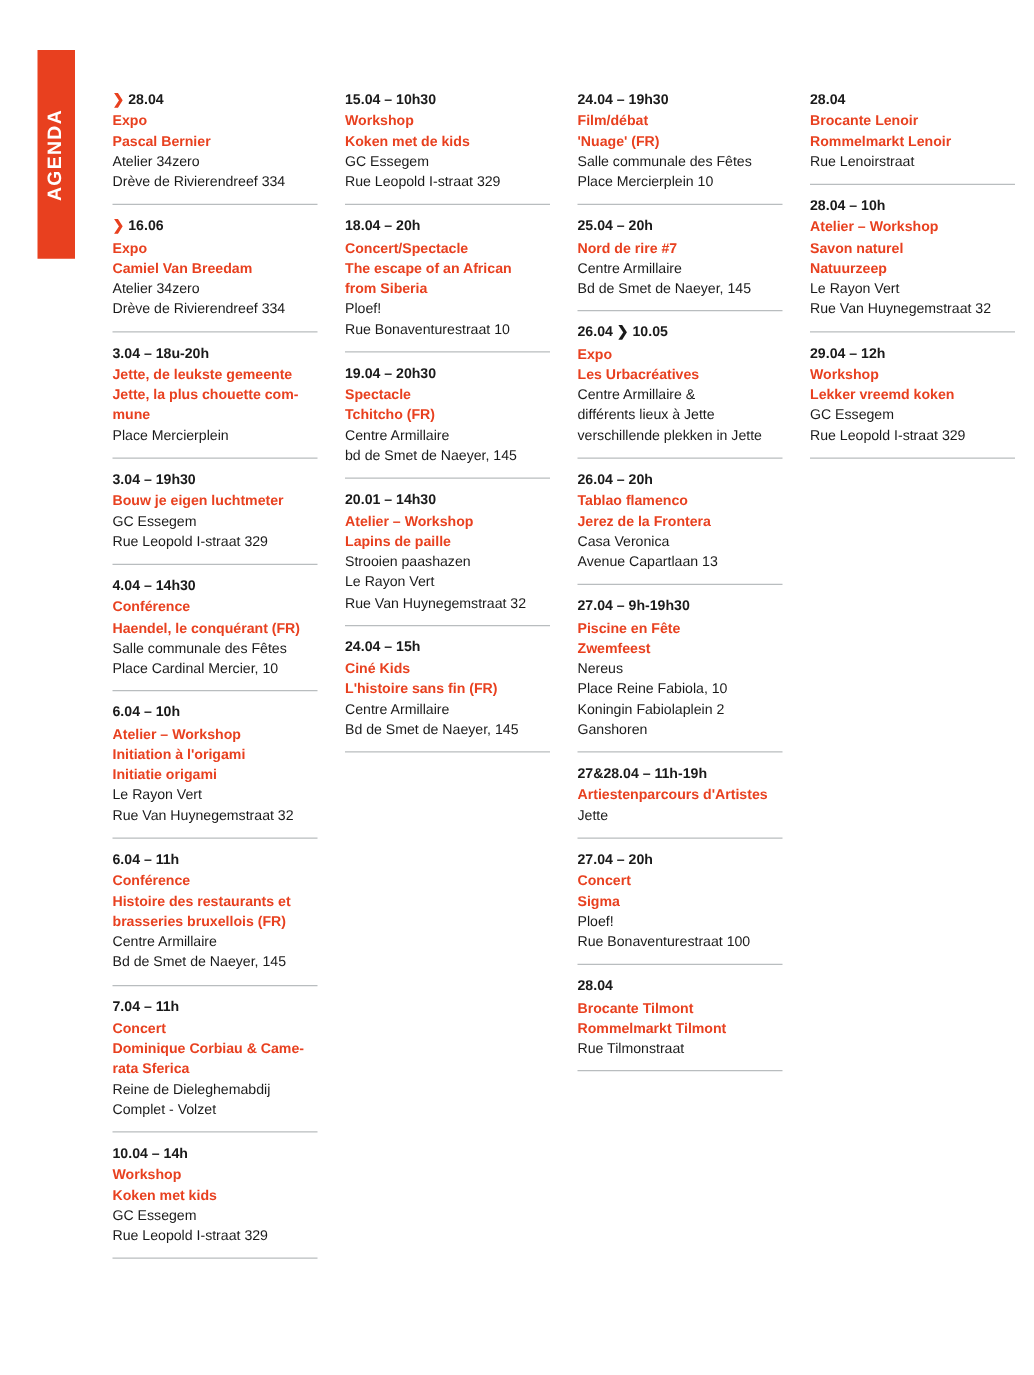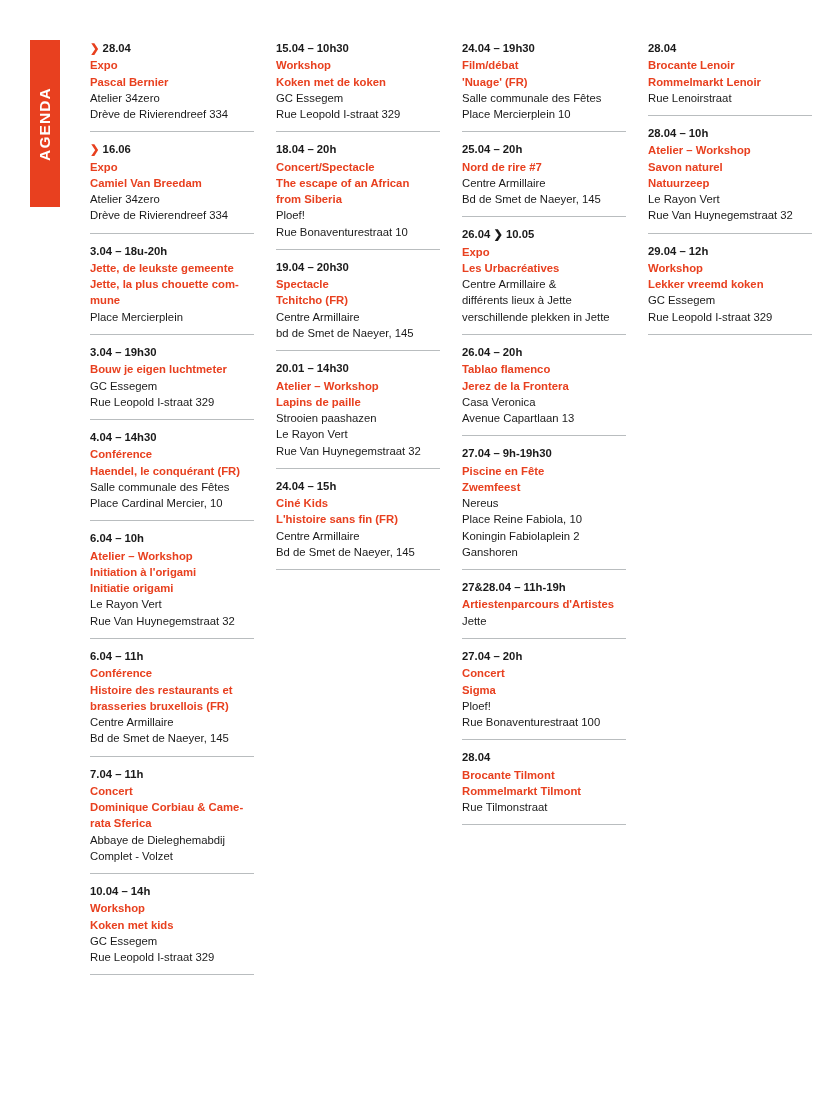--- a/index.html
+++ b/index.html
@@ -44,20 +44,21 @@
     position: absolute;
     left: 90px;
     top: 40px;
     width: 716px;
     display: flex;
     gap: 22px;
   }
   .col {
     width: 164px;
     flex: 0 0 164px;
+    margin-top: 32px;
   }
 
   .entry {
     padding-bottom: 9px;
     margin-bottom: 9px;
     border-bottom: 1px solid #b9bdbf;
   }
   .date {
     font-size: 11.3px;
     line-height: 1.44;
@@ -146,36 +147,36 @@
           <div class="title">Histoire des restaurants et</div>
           <div class="title">brasseries bruxellois (FR)</div>
           <div class="plain">Centre Armillaire</div>
           <div class="plain">Bd de Smet de Naeyer, 145</div>
         </div>
         <div class="entry">
           <div class="date">7.04 – 11h</div>
           <div class="cat">Concert</div>
           <div class="title">Dominique Corbiau &amp; Came-</div>
           <div class="title">rata Sferica</div>
-          <div class="plain">Abbaye de Dieleghemabdij</div>
+          <div class="plain">Reine de Dieleghemabdij</div>
           <div class="plain">Complet - Volzet</div>
         </div>
         <div class="entry">
           <div class="date">10.04 – 14h</div>
           <div class="cat">Workshop</div>
           <div class="title">Koken met kids</div>
           <div class="plain">GC Essegem</div>
           <div class="plain">Rue Leopold I-straat 329</div>
         </div>
       </div>
       <div class="col">
         <div class="entry">
           <div class="date">15.04 – 10h30</div>
           <div class="cat">Workshop</div>
-          <div class="title">Koken met de koken</div>
+          <div class="title">Koken met de kids</div>
           <div class="plain">GC Essegem</div>
           <div class="plain">Rue Leopold I-straat 329</div>
         </div>
         <div class="entry">
           <div class="date">18.04 – 20h</div>
           <div class="cat">Concert/Spectacle</div>
           <div class="title">The escape of an African</div>
           <div class="title">from Siberia</div>
           <div class="plain">Ploef!</div>
           <div class="plain">Rue Bonaventurestraat 10</div>

